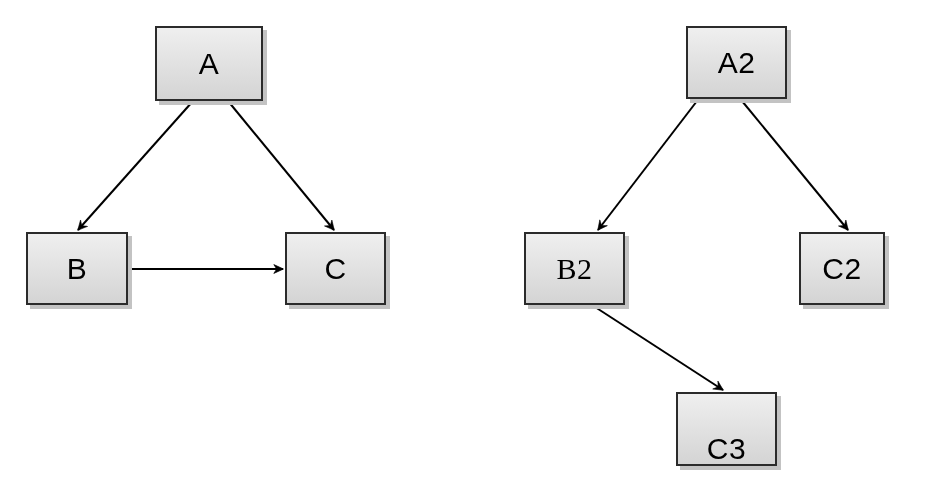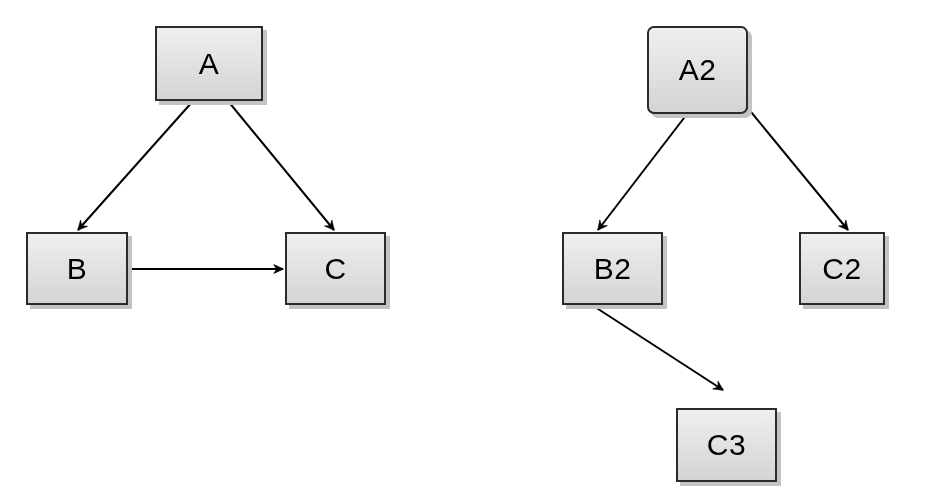--- a/index.html
+++ b/index.html
@@ -77,27 +77,27 @@
   <div id="nodes-group">
       <div class="node" style="left: 155px; top: 26px; width: 108px; height: 75px; border-color: rgb(43, 43, 43); background: linear-gradient(rgb(239, 239, 239) 0%, rgb(212, 212, 212) 100%); box-shadow: rgb(195, 195, 195) 4px 4px 0px 0px;">
         <span class="node-label">A</span>
       </div>
       <div class="node" style="left: 26px; top: 232px; width: 102px; height: 73px; border-color: rgb(43, 43, 43); background: linear-gradient(rgb(239, 239, 239) 0%, rgb(212, 212, 212) 100%); box-shadow: rgb(195, 195, 195) 4px 4px 0px 0px;">
         <span class="node-label">B</span>
       </div>
       <div class="node" style="left: 285px; top: 232px; width: 101px; height: 73px; border-color: rgb(43, 43, 43); background: linear-gradient(rgb(239, 239, 239) 0%, rgb(212, 212, 212) 100%); box-shadow: rgb(195, 195, 195) 4px 4px 0px 0px;">
         <span class="node-label">C</span>
       </div>
-      <div class="node" style="left: 647px; top: 26px; width: 101px; height: 88px; border-color: rgb(43, 43, 43); background: linear-gradient(rgb(239, 239, 239) 0%, rgb(212, 212, 212) 100%); box-shadow: rgb(195, 195, 195) 4px 4px 0px 0px; border-radius: 7px;">
+      <div class="node" style="left: 686px; top: 26px; width: 101px; height: 73px; border-color: rgb(43, 43, 43); background: linear-gradient(rgb(239, 239, 239) 0%, rgb(212, 212, 212) 100%); box-shadow: rgb(195, 195, 195) 4px 4px 0px 0px;">
         <span class="node-label">A2</span>
       </div>
-      <div class="node" style="left: 562px; top: 232px; width: 101px; height: 73px; border-color: rgb(43, 43, 43); background: linear-gradient(rgb(239, 239, 239) 0%, rgb(212, 212, 212) 100%); box-shadow: rgb(195, 195, 195) 4px 4px 0px 0px;">
+      <div class="node" style="left: 524px; top: 232px; width: 101px; height: 73px; border-color: rgb(43, 43, 43); background: linear-gradient(rgb(239, 239, 239) 0%, rgb(212, 212, 212) 100%); box-shadow: rgb(195, 195, 195) 4px 4px 0px 0px; font-family: Liberation Serif, serif;">
         <span class="node-label">B2</span>
       </div>
       <div class="node" style="left: 799px; top: 232px; width: 86px; height: 73px; border-color: rgb(43, 43, 43); background: linear-gradient(rgb(239, 239, 239) 0%, rgb(212, 212, 212) 100%); box-shadow: rgb(195, 195, 195) 4px 4px 0px 0px;">
         <span class="node-label">C2</span>
       </div>
-      <div class="node" style="left: 676px; top: 408px; width: 101px; height: 74px; border-color: rgb(43, 43, 43); background: linear-gradient(rgb(239, 239, 239) 0%, rgb(212, 212, 212) 100%); box-shadow: rgb(195, 195, 195) 4px 4px 0px 0px;">
+      <div class="node" style="left: 676px; top: 392px; width: 101px; height: 74px; border-color: rgb(43, 43, 43); background: linear-gradient(rgb(239, 239, 239) 0%, rgb(212, 212, 212) 100%); box-shadow: rgb(195, 195, 195) 4px 4px 0px 0px; align-items: flex-end;">
         <span class="node-label">C3</span>
       </div>
     </div>
 
 </div>
 
 </body></html>

